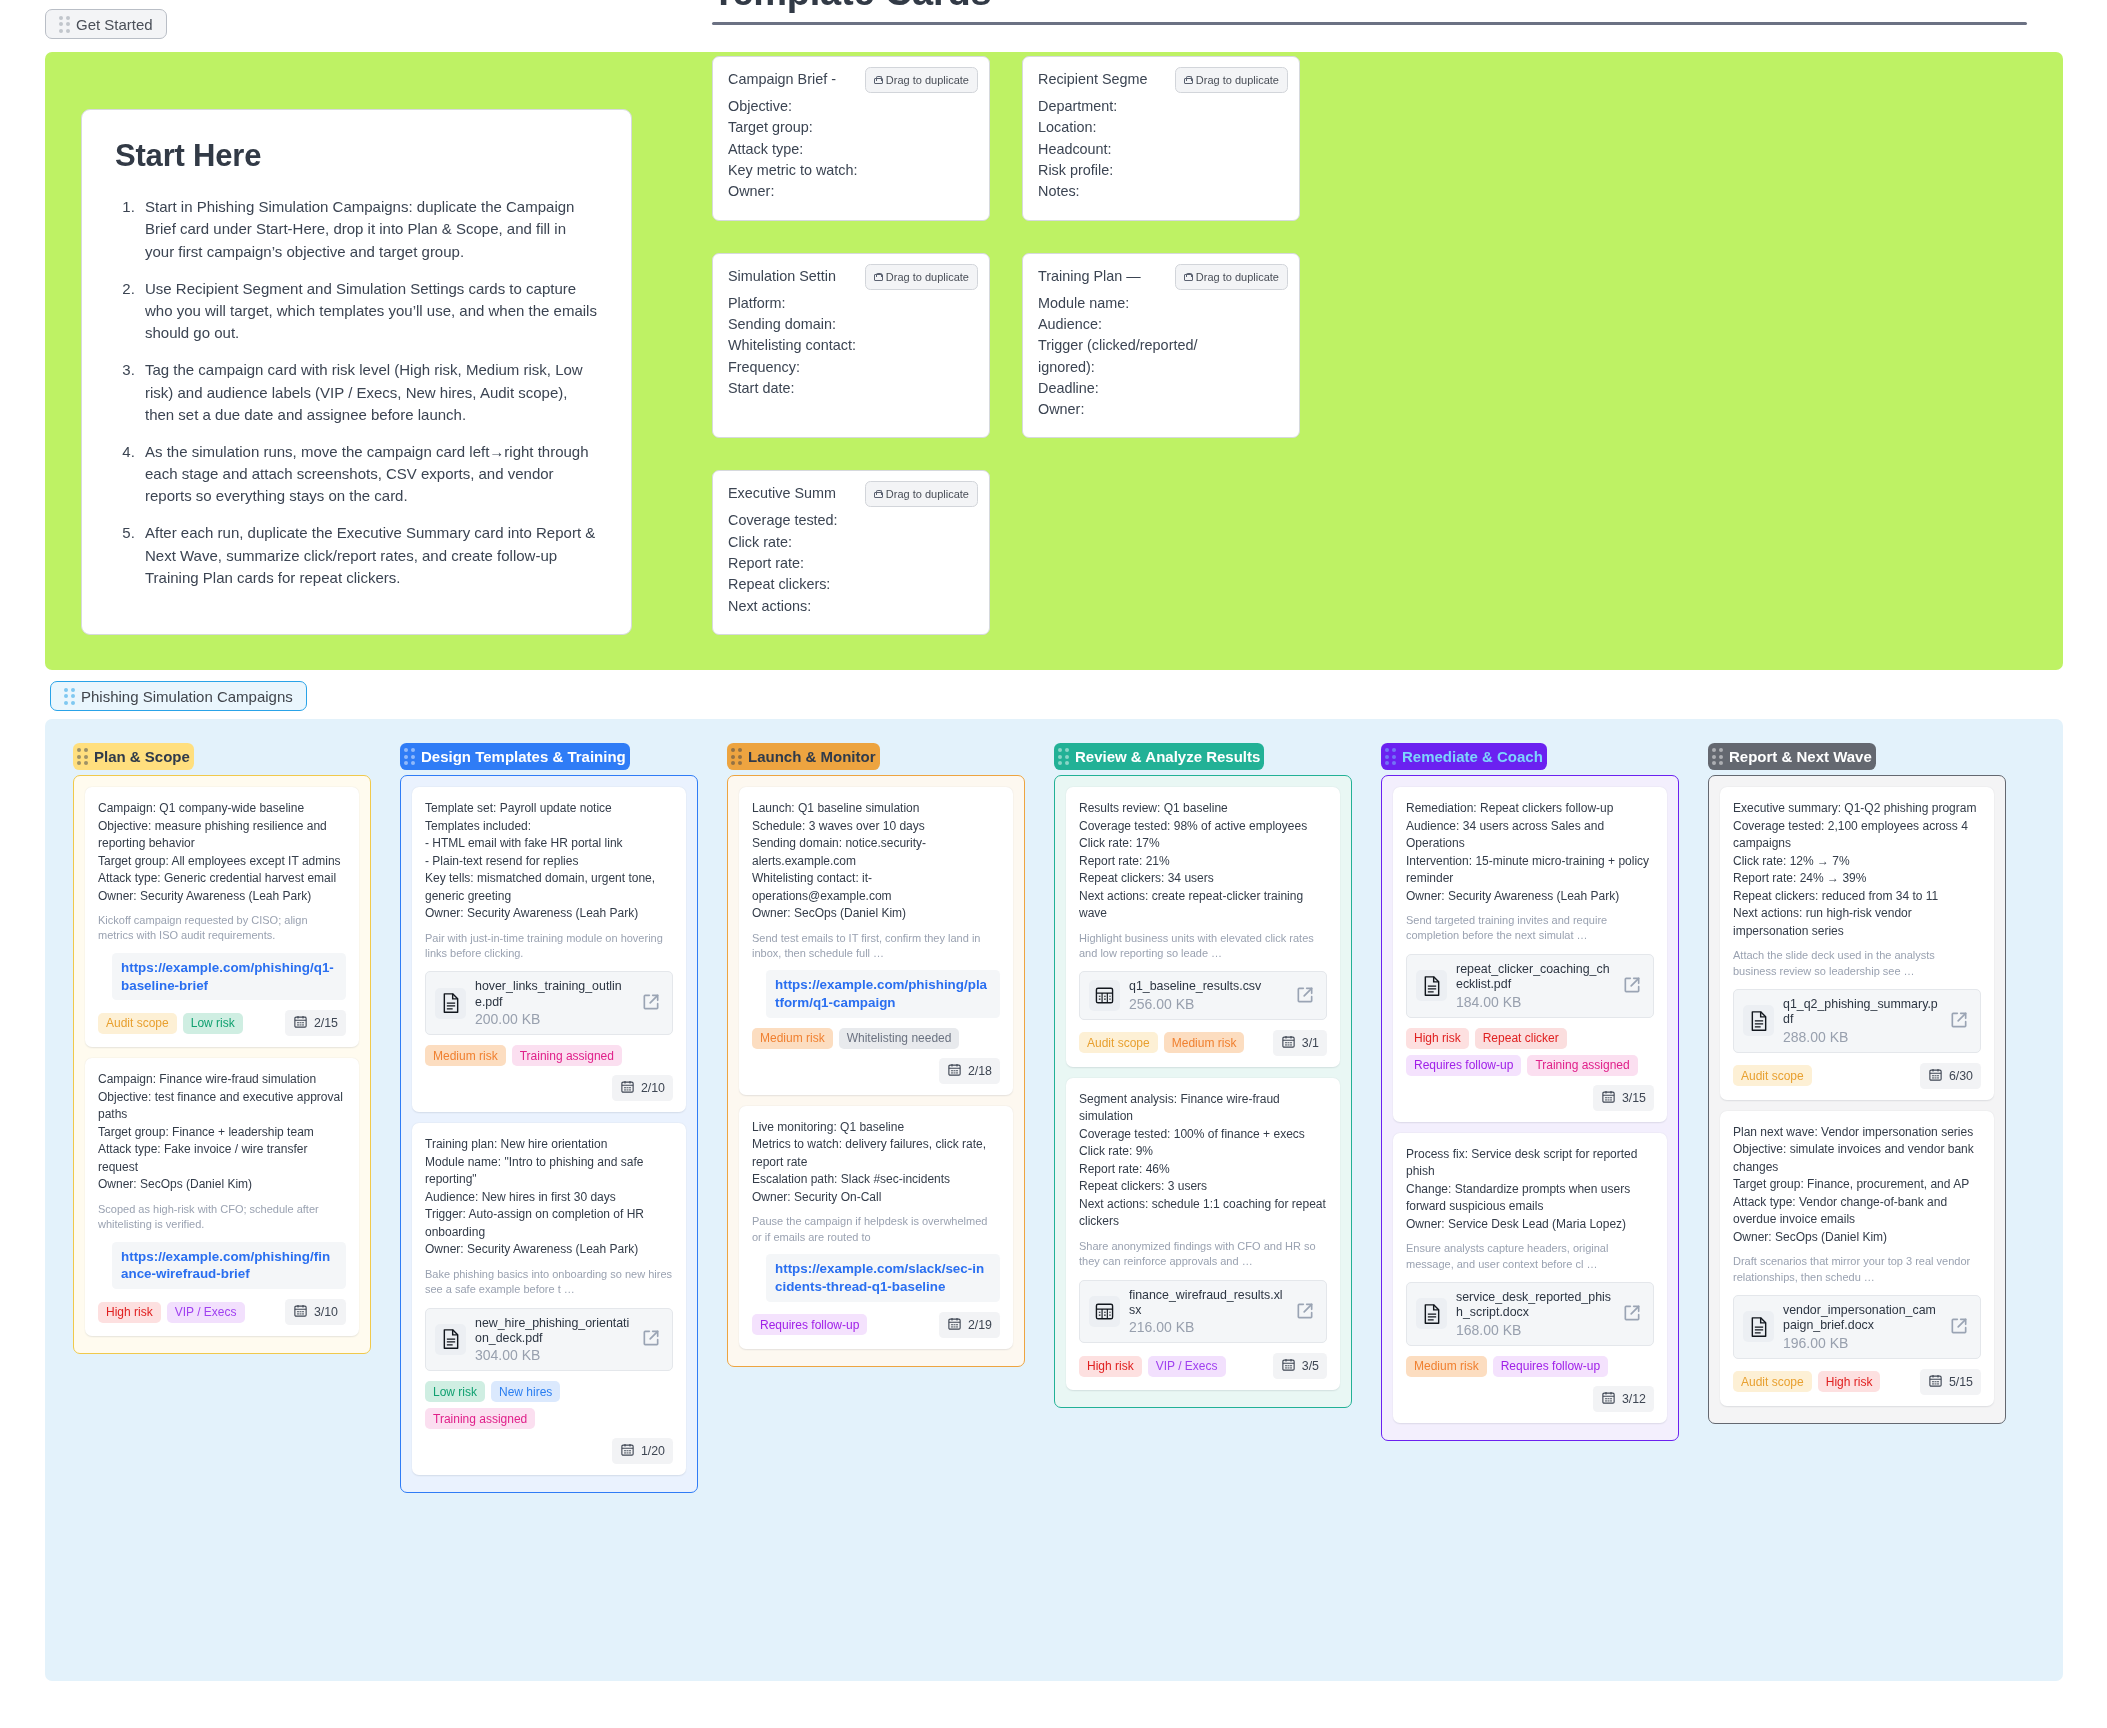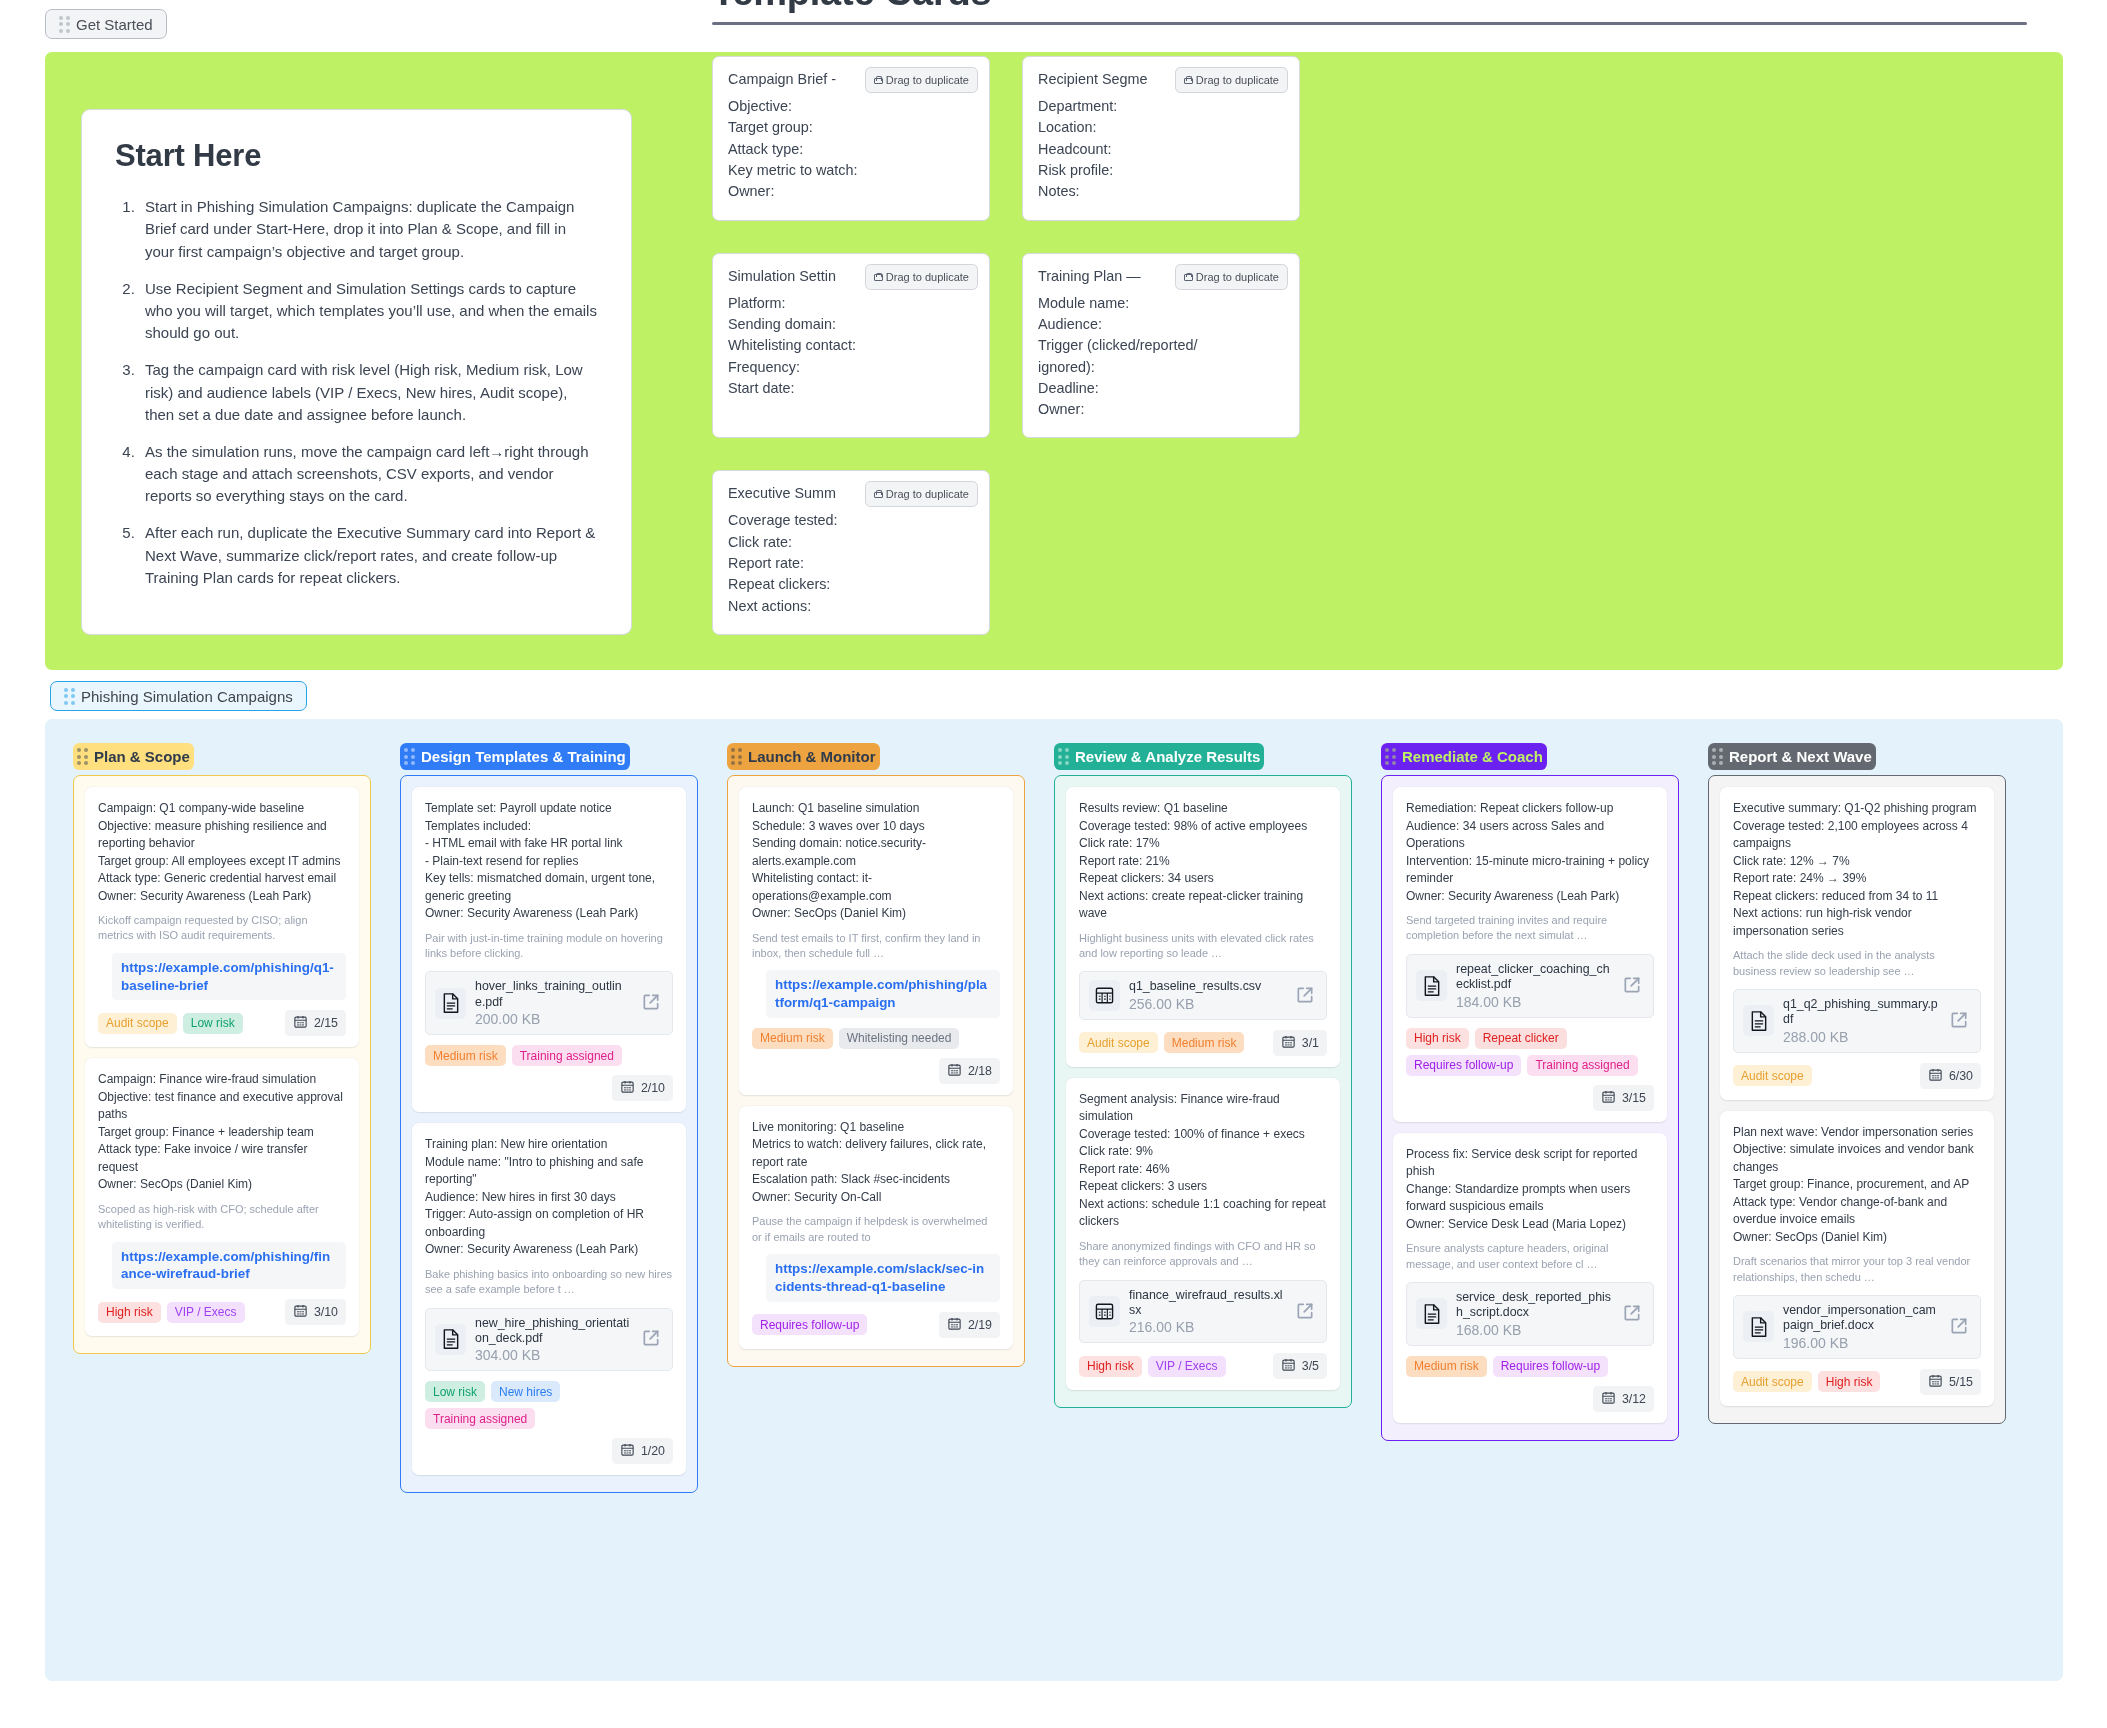--- a/index.html
+++ b/index.html
@@ -580,21 +580,21 @@
               <span><svg width="15" height="15" viewBox="0 0 24 24" fill="none" stroke="#3e4653" stroke-width="1.8">
                   <rect x="3" y="5" width="18" height="16" rx="2"></rect>
                   <path d="M3 10h18M8 3v4M16 3v4"></path>
                   <path d="M7 14h2M11 14h2M15 14h2M7 17.5h2M11 17.5h2M15 17.5h2" stroke-width="1.5" stroke-linecap="round"></path>
                 </svg></span>
               <span>3/5</span>
             </span>
           </div>
         </div>
       </div></div>
-    <div class="col"><div class="col-head" style="background: rgb(107, 33, 240); color: #bef264;">
+    <div class="col"><div class="col-head" style="background: rgb(107, 33, 240); color: #7dd3fc;">
         <span class="grip">
           <i></i>
           <i></i>
           <i></i>
           <i></i>
           <i></i>
           <i></i>
         </span>
         <span>Remediate &amp; Coach</span>
       </div><div class="col-body" style="background: rgb(243, 239, 253); border-color: rgb(107, 33, 240);">

